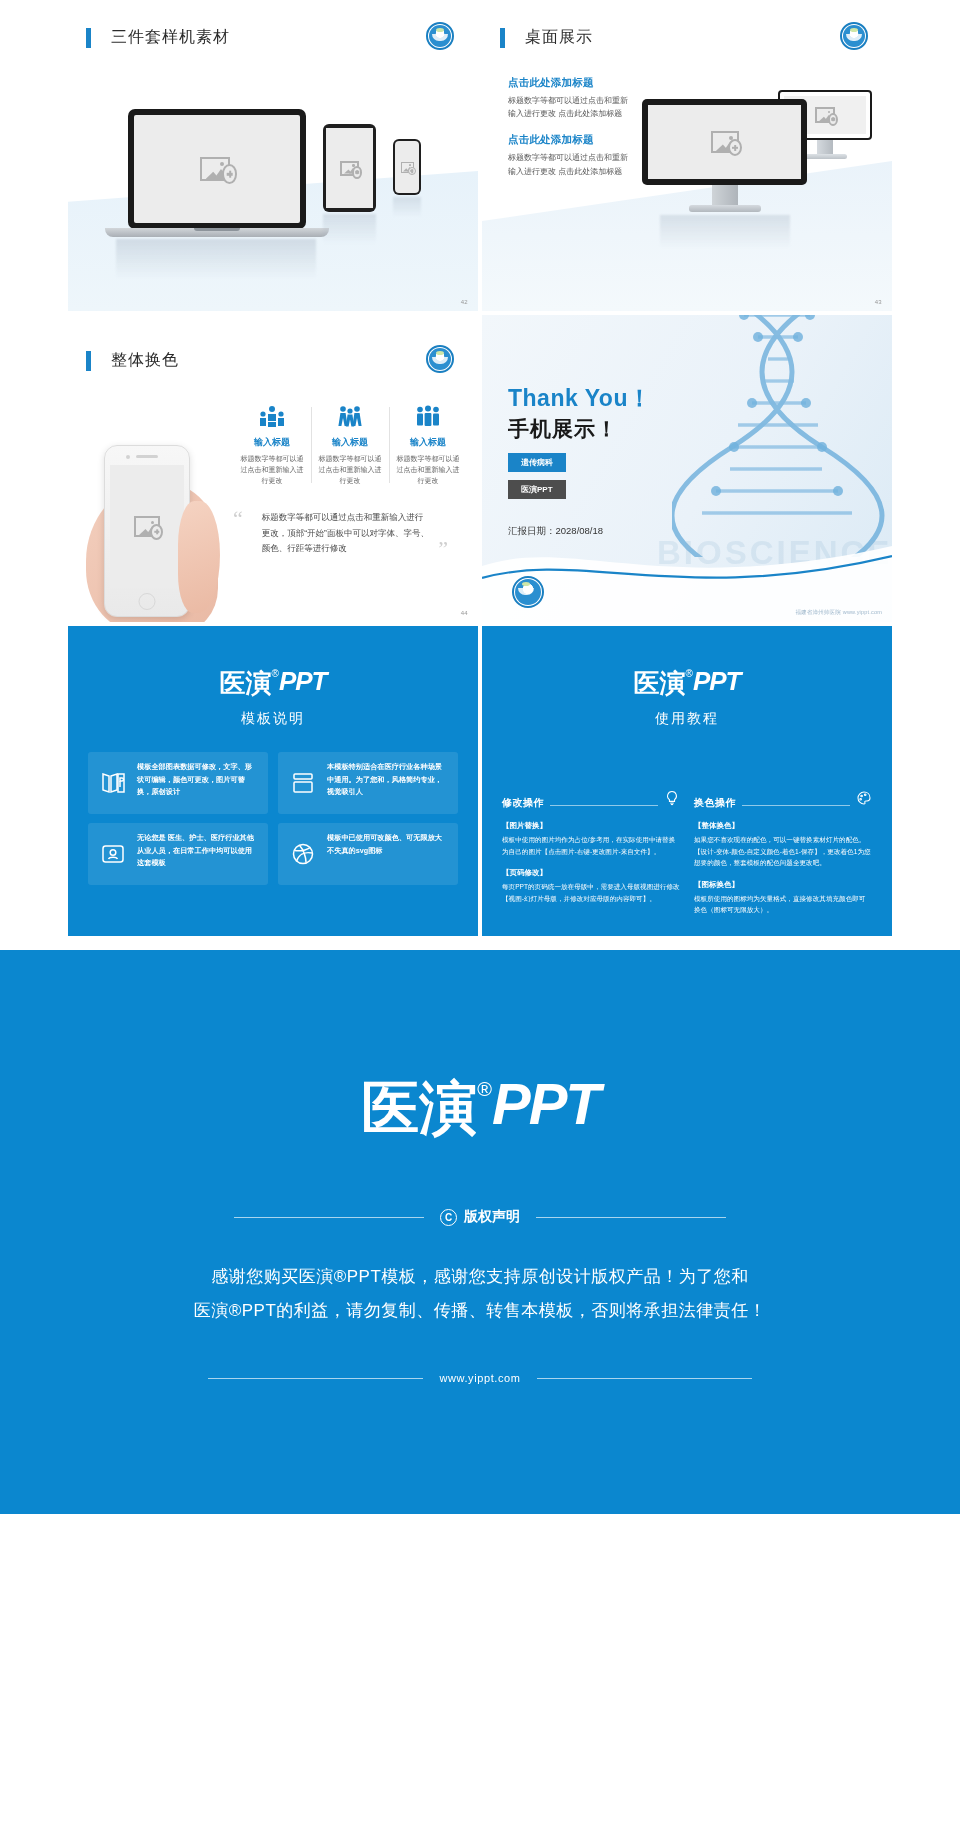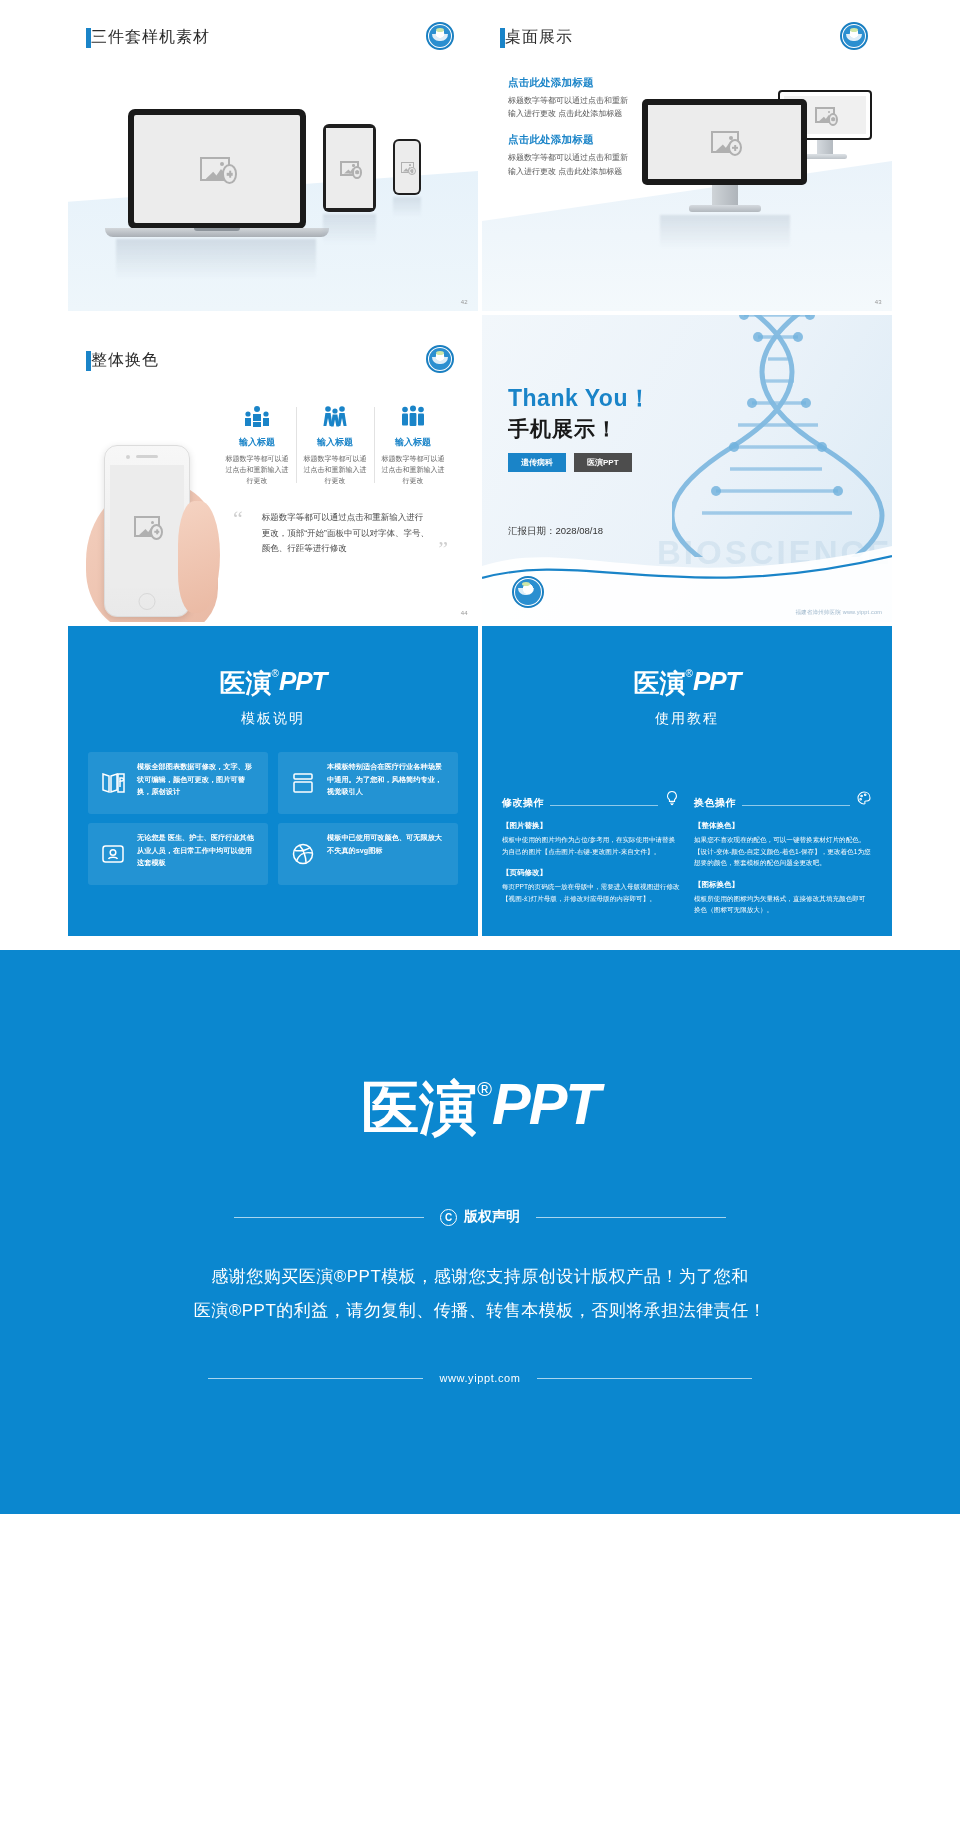--- a/index.html
+++ b/index.html
@@ -33,21 +33,21 @@
     font-size: 6px;
     color: #999;
     letter-spacing: .3px;
   }
 
   
   .slide-title {
     position: absolute;
     display: flex;
     align-items: center;
-    gap: 0;
+    gap: 20px;
   }
   .title-bar {
     width: 5px;
     height: 20px;
     background: #1a84c8;
     display: block;
   }
   .title-text {
     font-size: 16px;
     color: #2b2b2b;
@@ -177,40 +177,40 @@
   .hand .iph .sp { position:absolute; left:50%; top:9px; transform:translateX(-50%); width:22px;height:2.5px;background:#d2d2d2;border-radius:2px;}
   .hand .iph .cam { position:absolute; left: 21px; top: 9px; width:4px;height:4px;border-radius:50%;background:#d2d2d2;}
   .hand .iph .scr { position:absolute; left:5px; right:5px; top:19px; bottom:28px; background:#ececec; display:flex;align-items:center;justify-content:center;}
   .hand .iph .home { position:absolute; left:50%; bottom:6px; transform:translateX(-50%); width:17px;height:17px;border-radius:50%;border:1.4px solid #d8d8d8;}
   .hand .thumb {
     position:absolute; left: 92px; top: 56px; width: 42px; height: 112px;
     background: linear-gradient(160deg,#f5d3c2,#eab9a3);
     border-radius: 45% 55% 60% 40%;
   }
 
-  .icons3 { position:absolute; left: 150px; top: 88px; display:flex; }
+  .icons3 { position:absolute; left: 165px; top: 88px; display:flex; }
   .icol { width: 78px; text-align:center; padding: 0 6px; position:relative;}
   .icol + .icol::before{content:"";position:absolute;left:0;top:4px;bottom:4px;width:1px;background:#e2e2e2;}
   .icol .glyph { height: 26px; display:flex;align-items:flex-end;justify-content:center; color:#1a84c8;}
   .icol .ihd { color:#1a84c8; font-weight:bold; font-size:9px; margin-top:7px;}
   .icol .ibd { color:#666; font-size:7px; line-height:1.6; margin-top:4px;}
 
   .quote3 { position:absolute; left: 165px; top: 195px; width: 215px; display:flex; gap:7px;}
   .quote3 .qm { color:#cfcfcf; font-size: 22px; line-height:.8; font-family:"Liberation Serif",serif;}
   .quote3 .qm.r { align-self:flex-end; }
   .quote3 .qt { color:#4a4a4a; font-size: 8.5px; line-height:1.85;margin-left:12px; }
 
   
   .s4 { background: linear-gradient(120deg,#f2f7fb 0%, #eaf2f9 55%, #dbeaf5 100%); }
   .helix { position:absolute; right: -10px; top: -8px; width: 230px; height: 250px; opacity:.85;}
   .s4-wave { position:absolute; left:0; right:0; bottom:0; height: 96px; }
   .s4-title { position:absolute; left: 26px; top: 68px; }
   .s4-en { color:#1a84c8; font-size: 23px; font-weight:bold; letter-spacing:.5px;}
   .s4-cn { color:#1a1a1a; font-size: 21px; font-weight:bold; letter-spacing:1px; margin-top:1px;}
-  .s4-tags { position:absolute; left: 26px; top: 138px; display:flex; gap:8px; }
+  .s4-tags { position:absolute; left: 26px; top: 138px; display:flex; gap:8px;flex-direction:column; }
   .tagb { background:#1a84c8; color:#fff; font-size:8px; font-weight:bold; padding:4px 13px; }
   .tagd { background:#4d4d4d; color:#fff; font-size:8px; font-weight:bold; padding:4px 13px; }
   .s4-date { position:absolute; left: 26px; top: 162px; color:#333; font-size:9.5px;margin-top:48px; }
   .s4-bio { position:absolute; left: 175px; bottom: 50px; font-size: 33px; font-weight:bold;
             color: rgba(150,185,215,.22); letter-spacing: 3px; }
   .s4-logo { position:absolute; left: 30px; bottom: 12px; width: 34px; height: 34px; }
   .s4-foot { position:absolute; right: 10px; bottom: 6px; font-size: 5.5px; color:#9fb8cc; letter-spacing:.2px;}
 
   
   .panels { display:flex; gap:4px; width: 824px; margin: 4px auto 0; }

